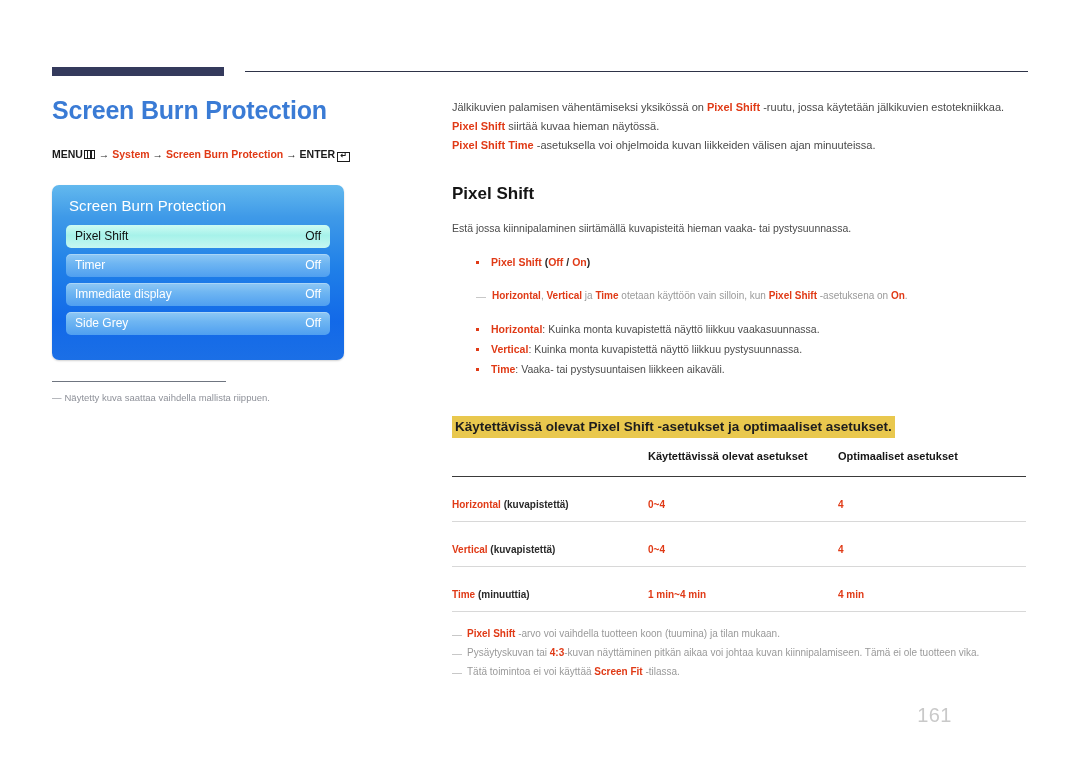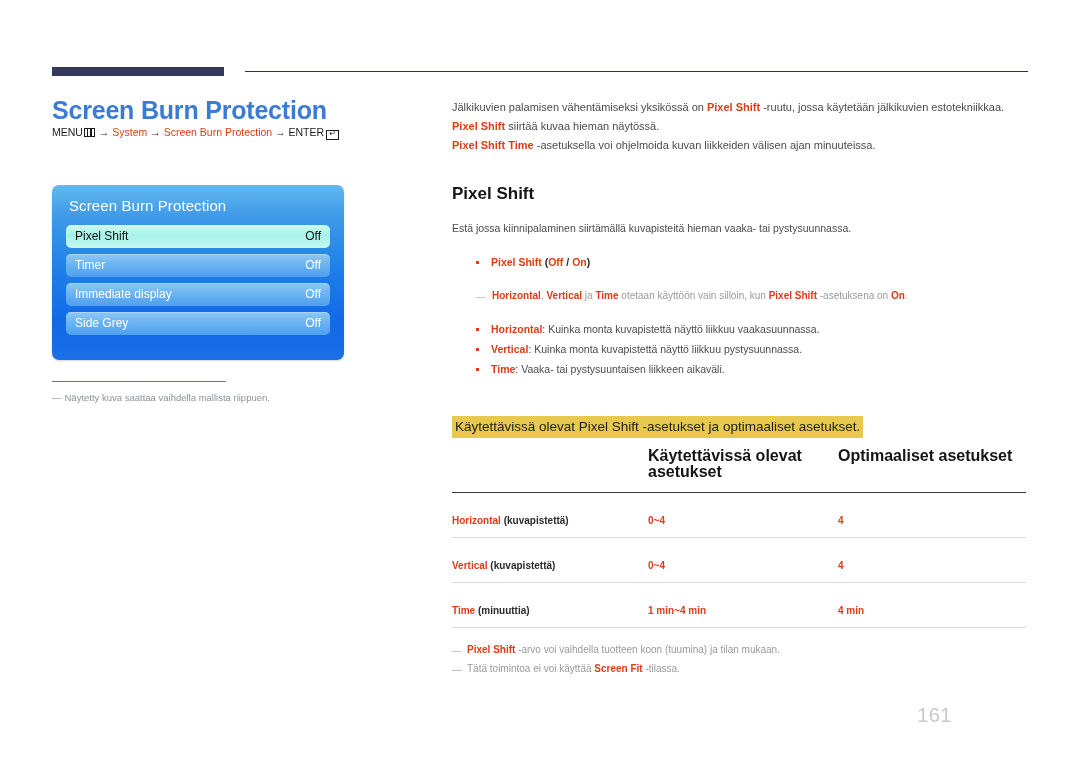--- a/index.html
+++ b/index.html
@@ -39,22 +39,23 @@
   }
   .page-title {
     font-size: 25px;
     font-weight: bold;
     color: #3a7bd5;
     letter-spacing: -0.2px;
     margin: 0 0 0 0;
     line-height: 30px;
   }
   .menu-path {
+    margin-top: 22px;
     font-size: 10.5px;
-    font-weight: normal;
+    font-weight: bold;
     color: #1b1b1b;
     white-space: nowrap;
     line-height: 14px;
   }
   .menu-path .red { color: #e03a16; }
   .glyph-menu {
     display: inline-block;
     width: 11px; height: 9px;
     border: 1.5px solid #1b1b1b;
     position: relative;
@@ -207,35 +208,35 @@
   }
   .subnote .r { color: #e03a16; font-weight: bold; }
 
   
   .hl-heading {
     margin: 22px 0 0 0;
     display: inline-block;
     background: #e9c84e;
     color: #1d1d1d;
     font-size: 13.5px;
-    font-weight: normal;
+    font-weight: bold;
     padding: 2px 3px 3px 3px;
     line-height: 17px;
   }
 
   
   table.spec {
     width: 574px;
     border-collapse: collapse;
     margin-top: 10px;
     table-layout: fixed;
   }
   table.spec th {
     text-align: left;
-    font-size: 16px;
+    font-size: 11px;
     font-weight: bold;
     color: #151515;
     vertical-align: top;
     padding: 0 0 12px 0;
     line-height: 16px;
   }
   table.spec td {
     font-size: 10px;
     font-weight: bold;
     color: #e03a16;
@@ -379,20 +380,20 @@
         <tr class="lastrow">
           <td><span>Time</span><span class="gray"> (minuuttia)</span></td>
           <td>1 min~4 min</td>
           <td>4 min</td>
         </tr>
       </tbody>
     </table>
 
     <div class="footnotes">
       <div class="fnote"><span class="em-dash">―</span><span id="fn0"><span class="r">Pixel Shift</span><span> -arvo voi vaihdella tuotteen koon (tuumina) ja tilan mukaan.</span></span></div>
-      <div class="fnote"><span class="em-dash">―</span></div>
+      <div class="fnote"><span class="em-dash">―</span><span id="fn1"><span>Pysäytyskuvan tai </span><span class="r">4:3</span><span>-kuvan näyttäminen pitkän aikaa voi johtaa kuvan kiinnipalamiseen. Tämä ei ole tuotteen vika.</span></span></div>
       <div class="fnote"><span class="em-dash">―</span><span id="fn2"><span>Tätä toimintoa ei voi käyttää </span><span class="r">Screen Fit</span><span> -tilassa.</span></span></div>
     </div>
 
   </div>
 
   <div class="page-num">161</div>
 </div>
 
 </body></html>

